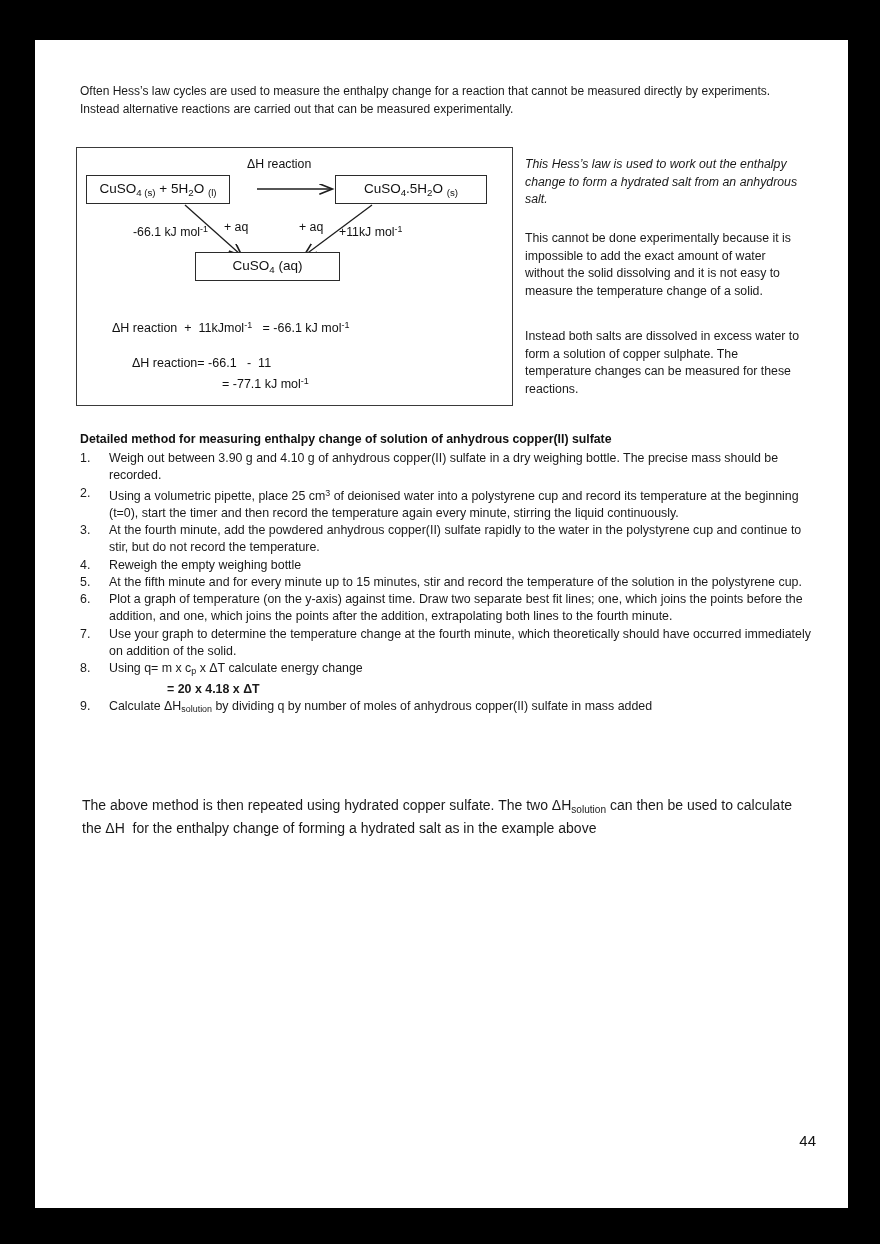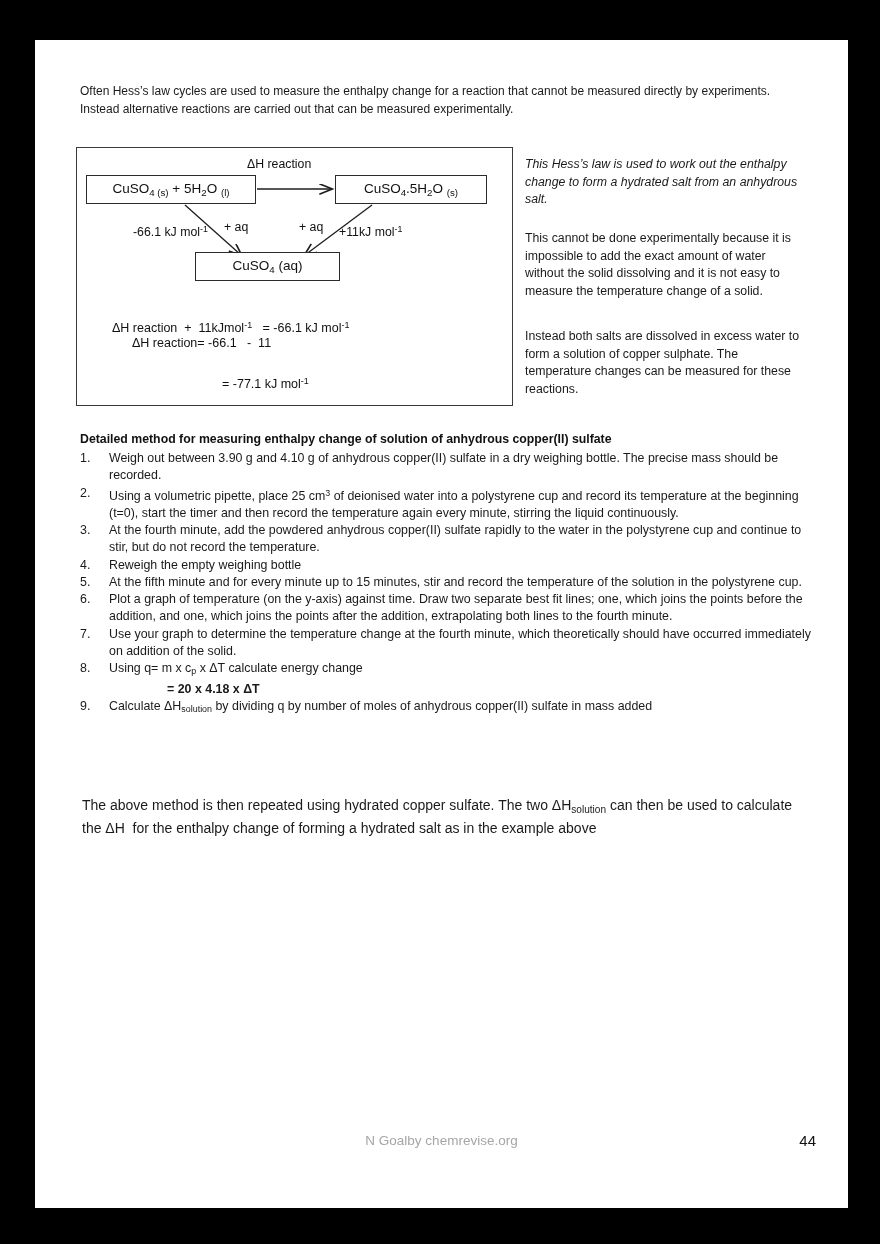--- a/index.html
+++ b/index.html
@@ -41,21 +41,21 @@
     position: absolute;
     border: 1.5px solid #2b2b2b;
     background: #fff;
     font-size: 13.5px;
     color: #111;
     display: flex;
     align-items: center;
     justify-content: center;
     white-space: nowrap;
   }
-  #box-anhydrous { left: 9px;  top: 27px; width: 170px; height: 29px; }
+  #box-anhydrous { left: 9px;  top: 27px; width: 144px; height: 29px; }
   #box-hydrated  { left: 258px; top: 27px; width: 152px; height: 29px; }
   #box-aqueous   { left: 118px; top: 104px; width: 145px; height: 29px; }
 
   sub { font-size: 0.72em; vertical-align: -0.28em; }
   sup { font-size: 0.72em; vertical-align: 0.42em; }
 
   .fig-label {
     position: absolute;
     font-size: 12.3px;
     color: #111;
@@ -74,21 +74,21 @@
     pointer-events: none;
   }
 
   .calc {
     position: absolute;
     font-size: 12.5px;
     color: #111;
     white-space: nowrap;
   }
   #calc-1 { left: 35px;  top: 172px; }
-  #calc-2 { left: 55px;  top: 188px; }
+  #calc-2 { left: 55px;  top: 208px; }
   #calc-3 { left: 145px; top: 228px; }
 
   
   .side {
     position: absolute;
     left: 490px;
     width: 282px;
     font-size: 12.3px;
     line-height: 17.5px;
     color: #1a1a1a;
@@ -252,16 +252,15 @@
 
     <div class="step">
       <span class="num">9.</span>
       <span class="txt">Calculate ΔH<sub>solution</sub> by dividing q by number of moles of anhydrous copper(II) sulfate in mass added</span>
     </div>
 
   </div>
 
   <div id="closing">The above method is then repeated using hydrated copper sulfate. The two ΔH<sub>solution</sub> can then be used to calculate the ΔH&nbsp; for the enthalpy change of forming a hydrated salt as in the example above</div>
 
-  <div id="footer-credit">N Goalby chemrevise.org</div>
   <div id="footer-page">44</div>
 
 </div>
 
 </body></html>

